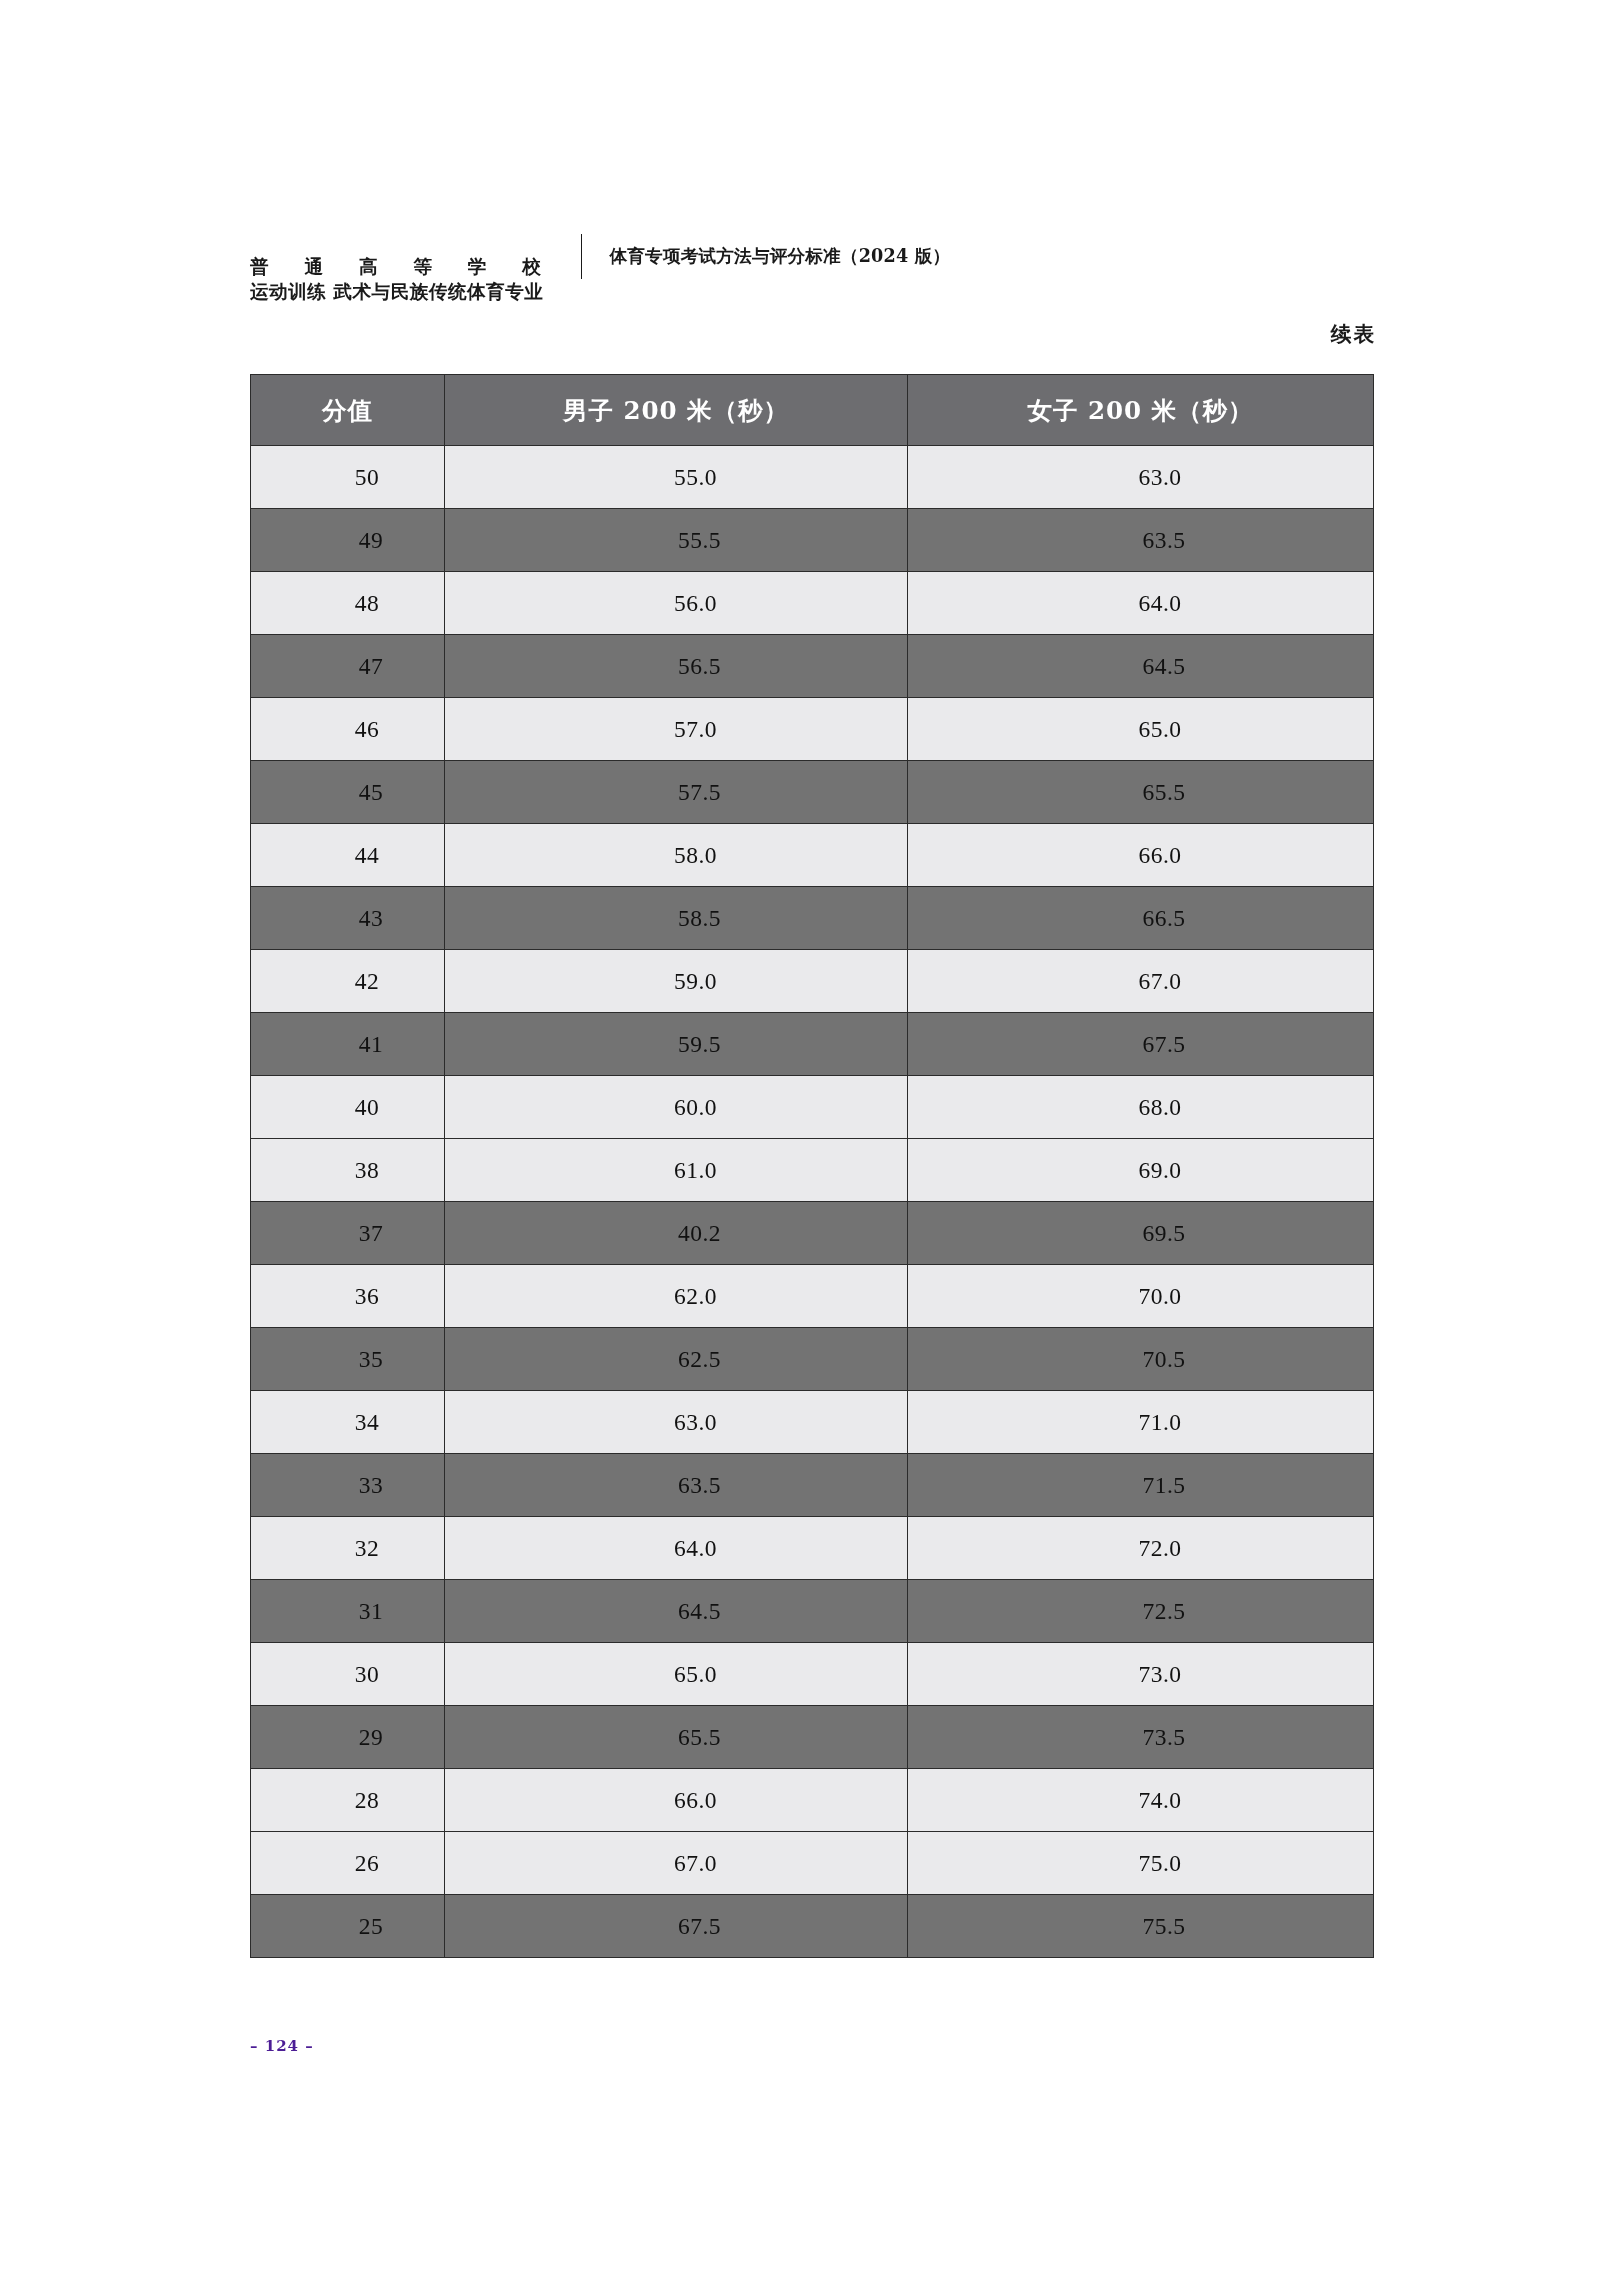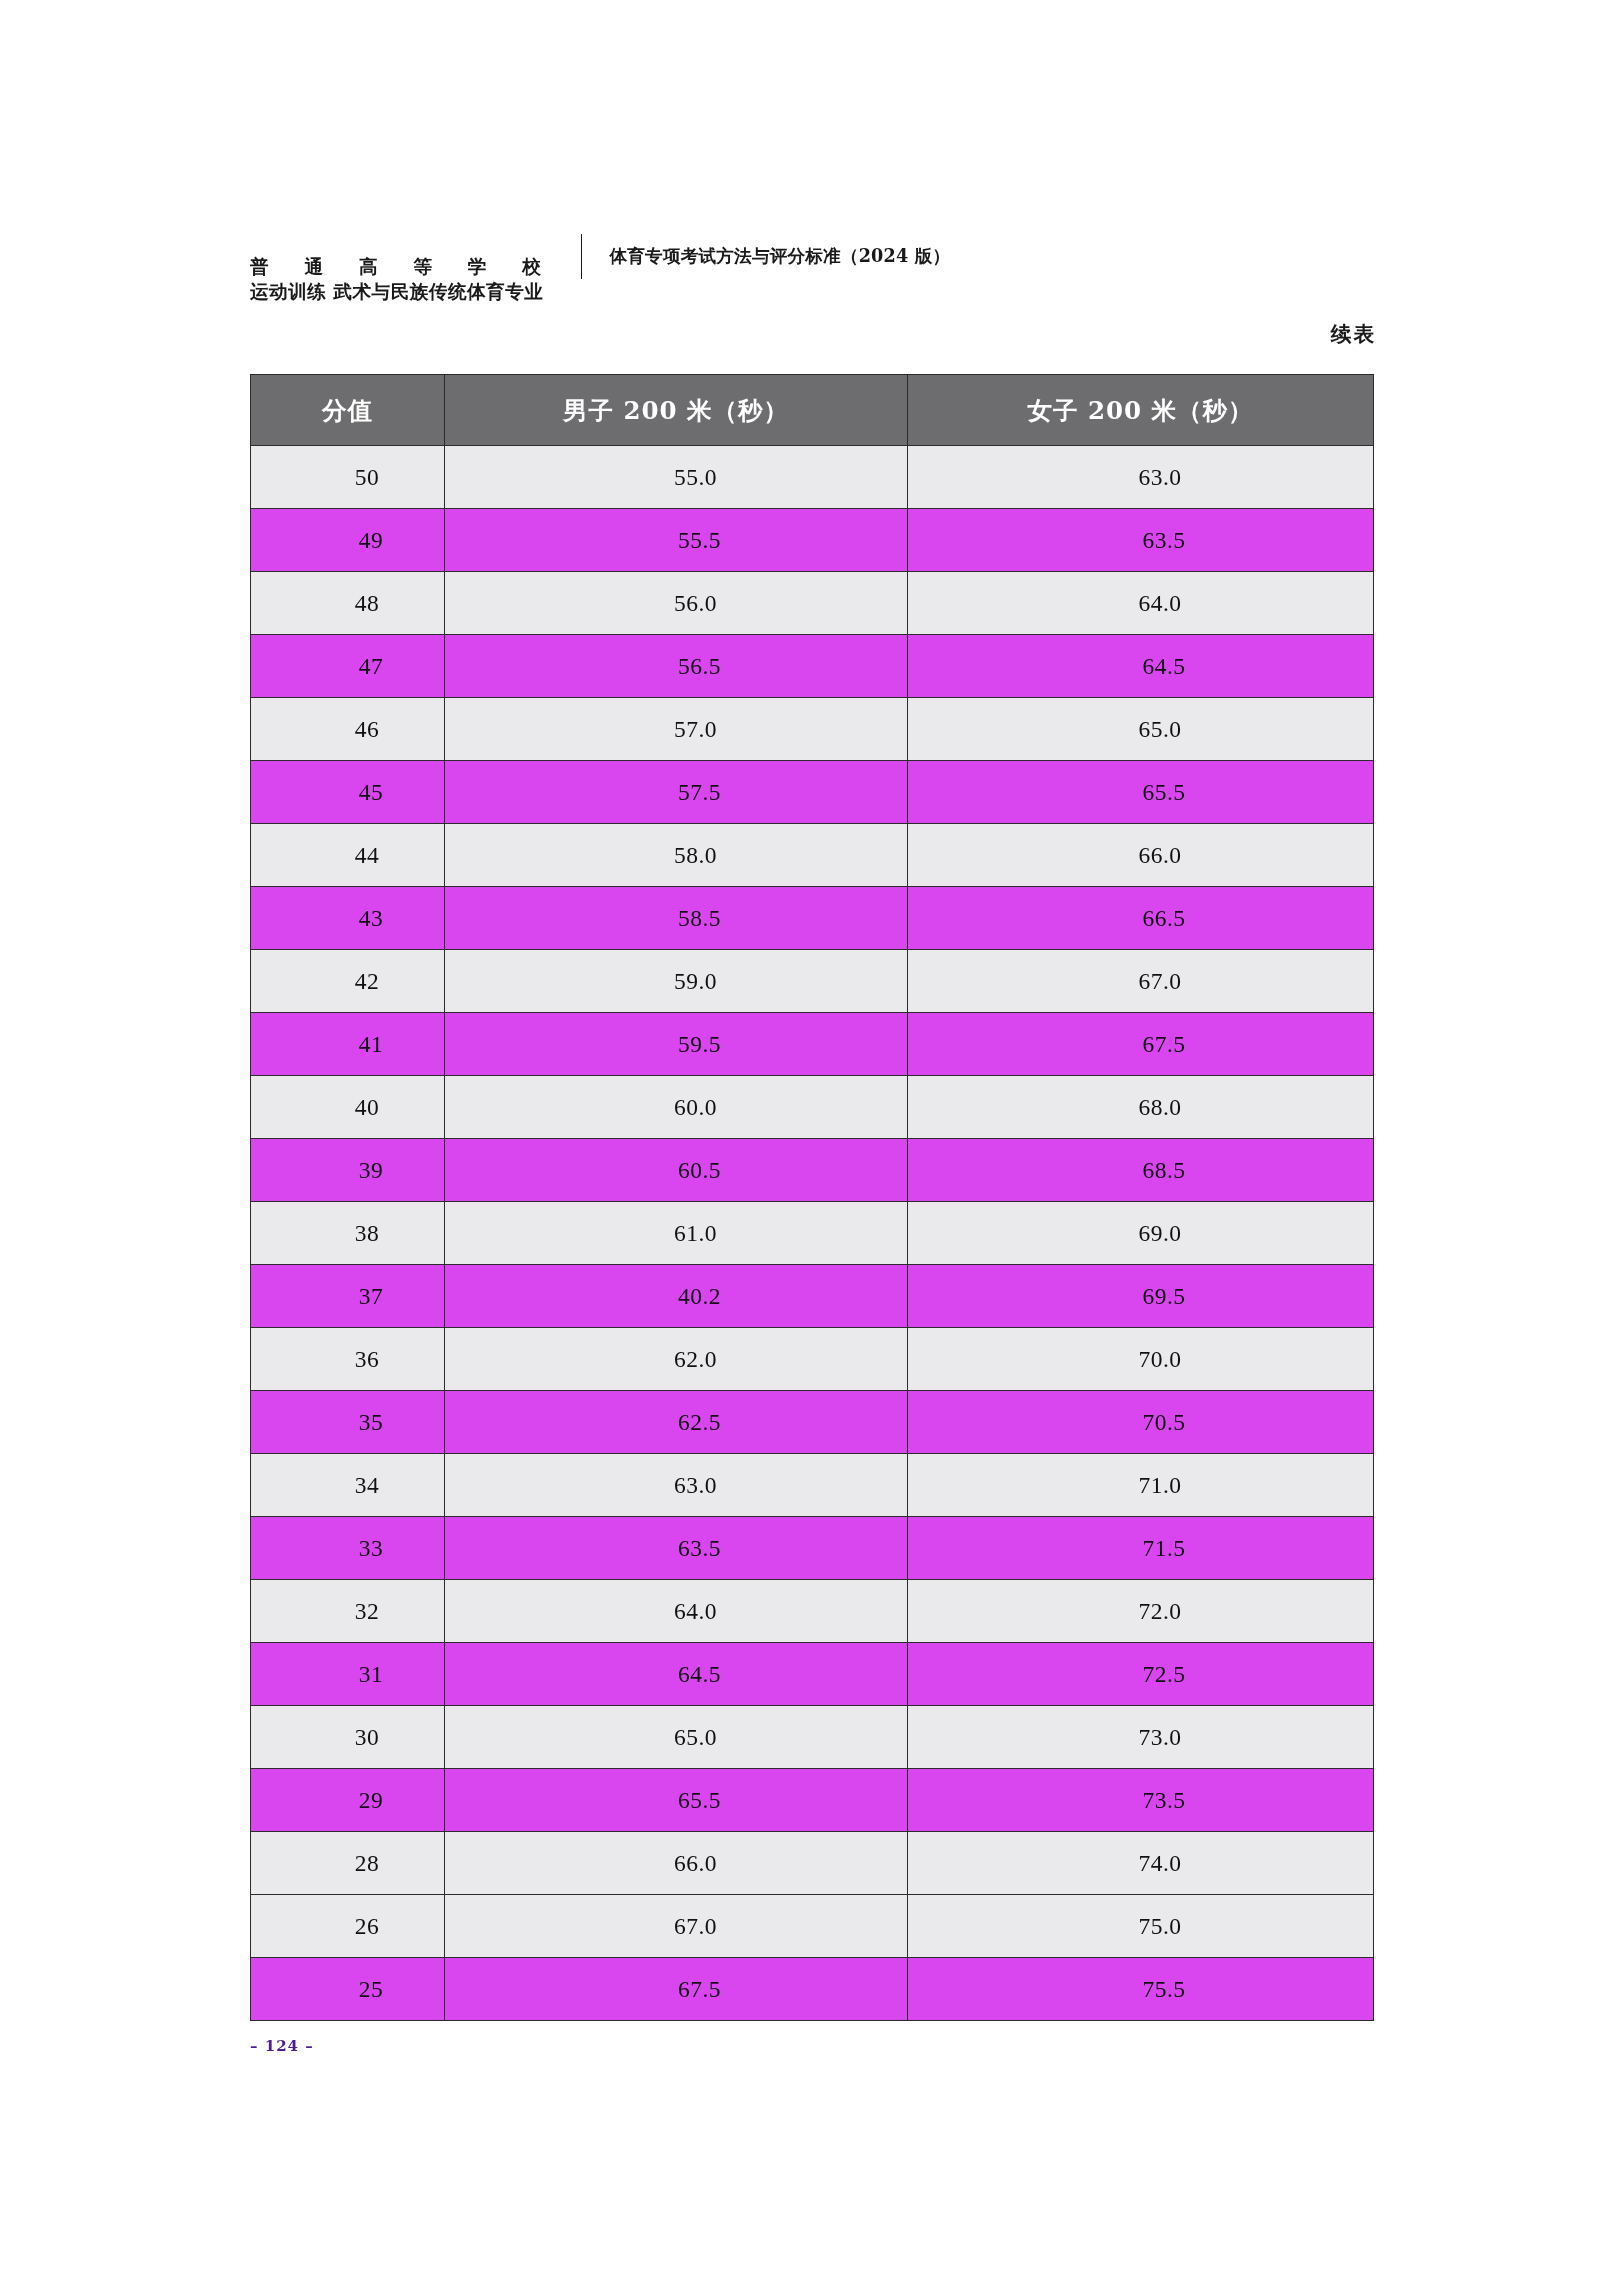--- a/index.html
+++ b/index.html
@@ -107,21 +107,21 @@
     height: 60px;
     font-family: "Liberation Serif", "DejaVu Serif", serif;
     font-size: 23.5px;
     color: #111111;
     border: 1px solid #2b2b2b;
     text-align: center;
     vertical-align: middle;
     letter-spacing: 0.5px;
   }
   .score-table tr.row-light td { background: #eaeaec; padding-left: 40px; }
-  .score-table tr.row-dark  td { background: #d946ef; padding-left: 48px; }
+  .score-table tr.row-dark  td { background: #737373; padding-left: 48px; }
 
   
   .folio {
     position: absolute;
     left: 250px;
     top: 2037px;
     font-family: "DejaVu Serif", "Liberation Serif", serif;
     font-weight: 700;
     font-size: 15px;
     color: #4c1d95;
@@ -204,25 +204,20 @@
       <tr class="row-dark">
         <td>41</td>
         <td>59.5</td>
         <td>67.5</td>
       </tr>
       <tr class="row-light">
         <td>40</td>
         <td>60.0</td>
         <td>68.0</td>
       </tr>
-      <tr class="row-dark">
-        <td>39</td>
-        <td>60.5</td>
-        <td>68.5</td>
-      </tr>
       <tr class="row-light">
         <td>38</td>
         <td>61.0</td>
         <td>69.0</td>
       </tr>
       <tr class="row-dark">
         <td>37</td>
         <td>40.2</td>
         <td>69.5</td>
       </tr>

